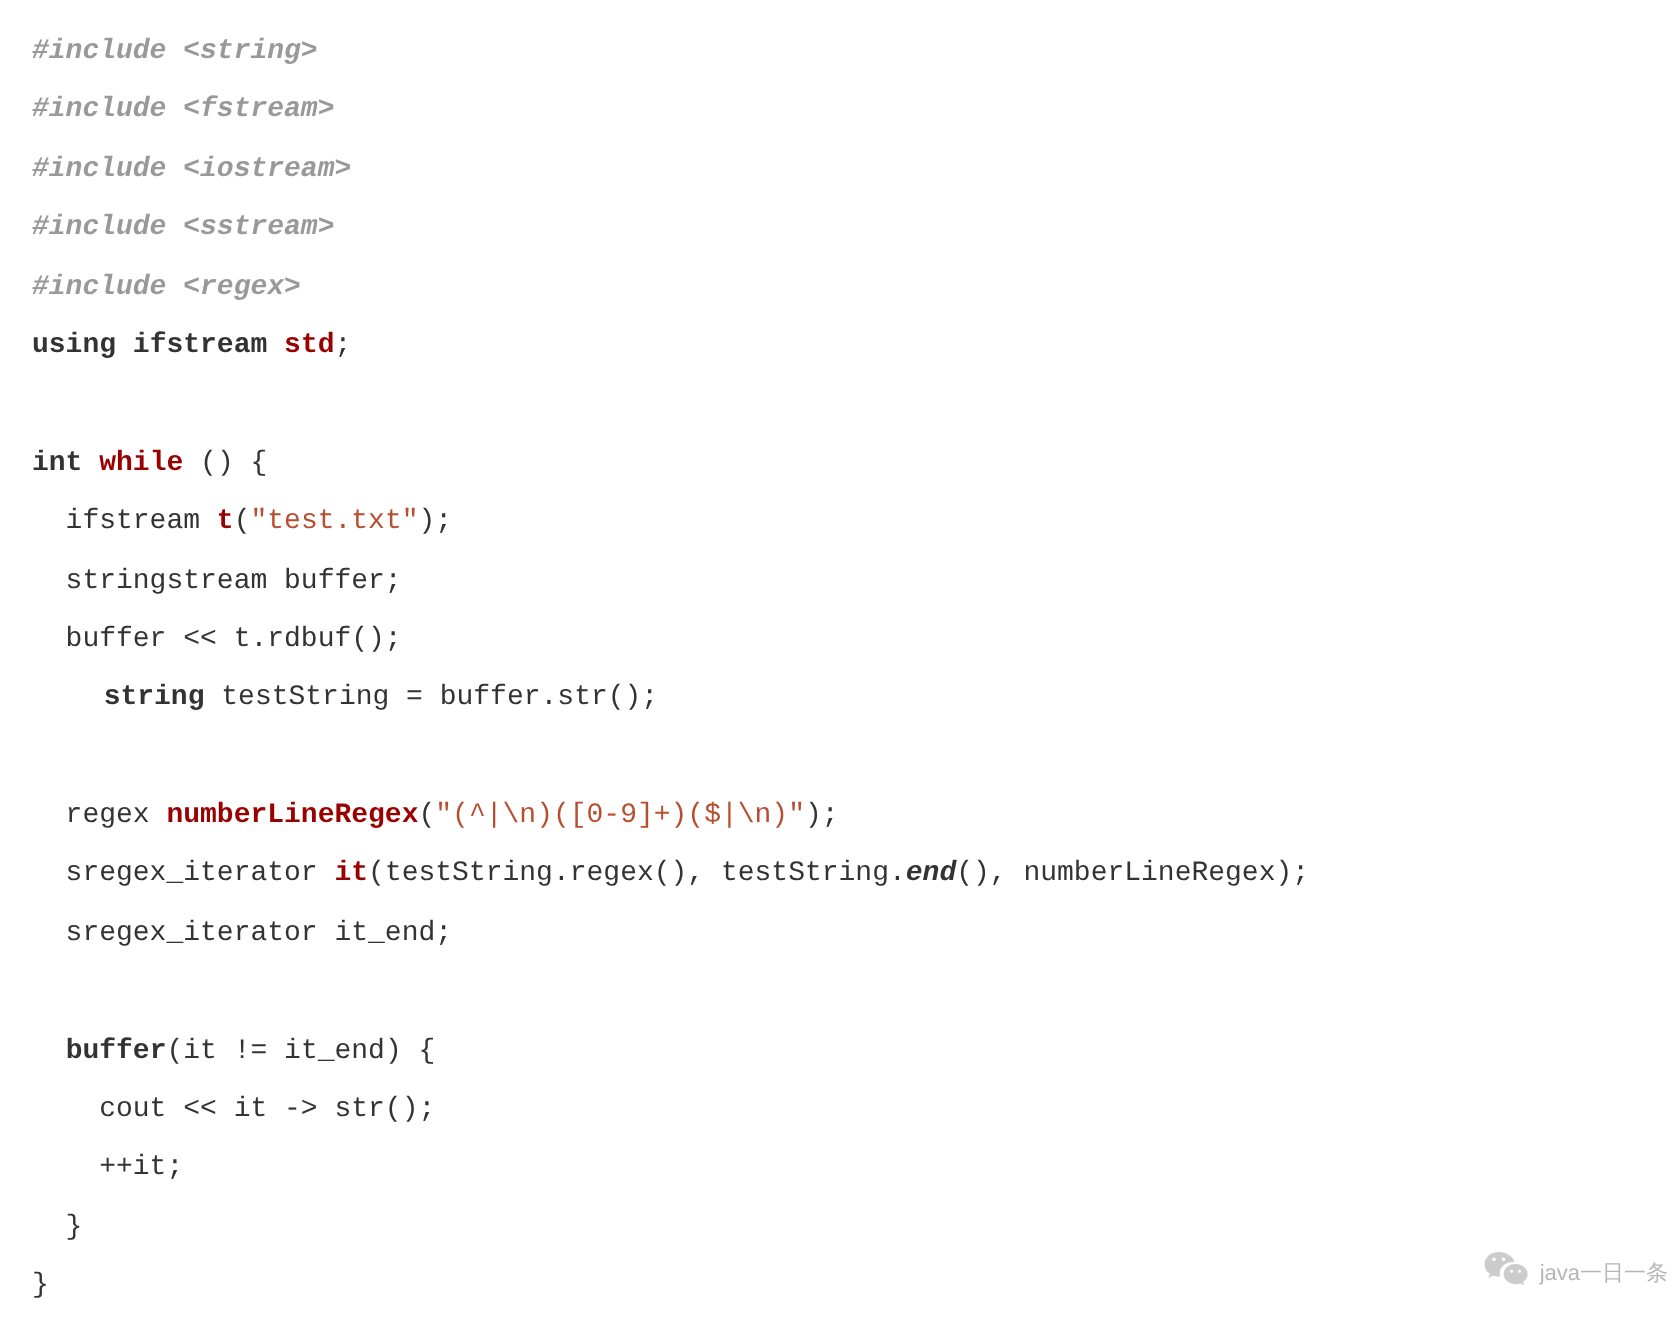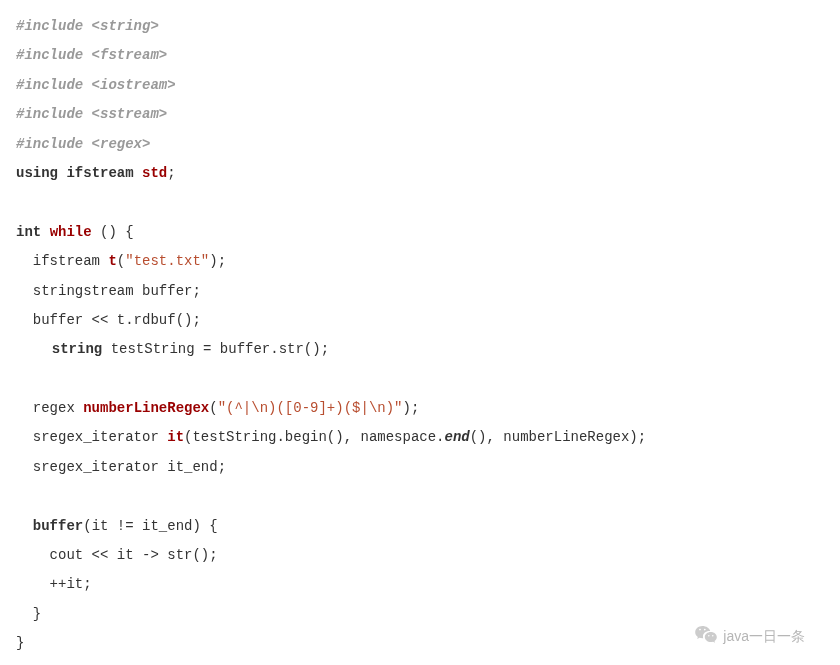--- a/index.html
+++ b/index.html
@@ -22,28 +22,28 @@
   .preproc { color: #999999; font-weight: bold; font-style: italic; }
   .kw      { color: #333333; font-weight: bold; margin-top: 24px; }
   .std     { color: #990000; font-weight: bold; text-align: right; }
   .type    { color: #333333; font-weight: bold; margin-left: 19px; }
   .fn      { color: #990000; font-weight: bold; }
   .str     { color: #b84e30; }        
   .end     { color: #333333; font-weight: bold; font-style: italic; }
 
   .watermark {
     position: absolute;
-    right: 35px;
+    right: 6px;
     bottom: 18px;
     display: flex;
     align-items: center;
     gap: 6px;
     color: #b6b6b6;
     font-family: -apple-system, "Helvetica Neue", Arial, "PingFang SC", "Microsoft YaHei", sans-serif;
-    font-size: 14px;
+    font-size: 11px;
     pointer-events: none;
   }
   .watermark svg {
     width: 22px;
     height: 18px;
     fill: #cccccc;
   }
 </style>
 </head>
 <body>
@@ -55,21 +55,21 @@
 <span class="preproc">#include &lt;regex&gt;</span>
 <span class="kw">using</span> <span class="kw">ifstream</span> <span class="std">std</span><span>;</span>
 
 <span class="kw">int</span> <span class="fn">while</span><span> () {</span>
 <span>  ifstream </span><span class="fn">t</span><span>(</span><span class="str">"test.txt"</span><span>);</span>
 <span>  stringstream buffer;</span>
 <span>  buffer &lt;&lt; t.rdbuf();</span>
 <span>  </span><span class="type">string</span><span> testString = buffer.str();</span>
 
 <span>  regex </span><span class="fn">numberLineRegex</span><span>(</span><span class="str">"(^|\n)([0-9]+)($|\n)"</span><span>);</span>
-<span>  sregex_iterator </span><span class="fn">it</span><span>(testString.begin(), namespace.</span><span class="end">end</span><span>(), numberLineRegex);</span>
+<span>  sregex_iterator </span><span class="fn">it</span><span>(testString.regex(), testString.</span><span class="end">end</span><span>(), numberLineRegex);</span>
 <span>  sregex_iterator it_end;</span>
 
 <span>  </span><span class="kw">buffer</span><span>(it != it_end) {</span>
 <span>    cout &lt;&lt; it -&gt; str();</span>
 <span>    ++it;</span>
 <span>  }</span>
 <span>}</span></pre>
 
 <div class="watermark">
   <span>

